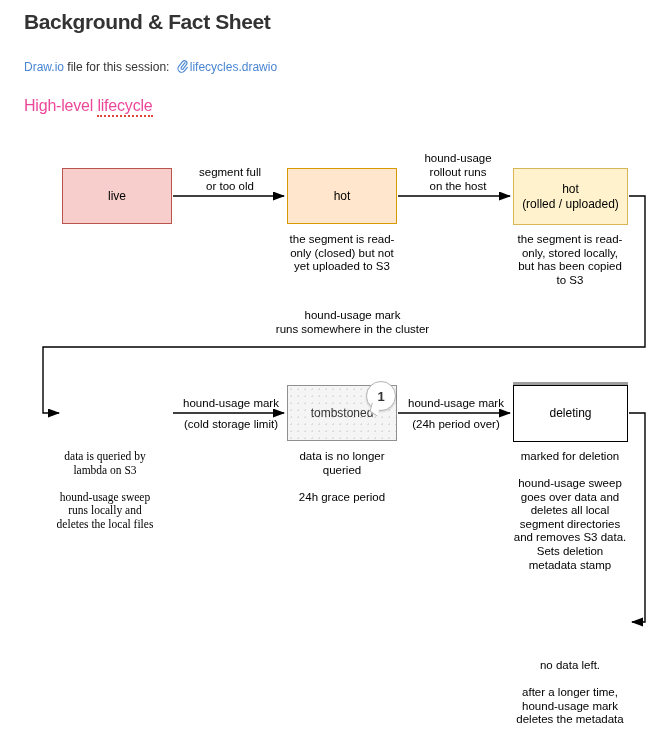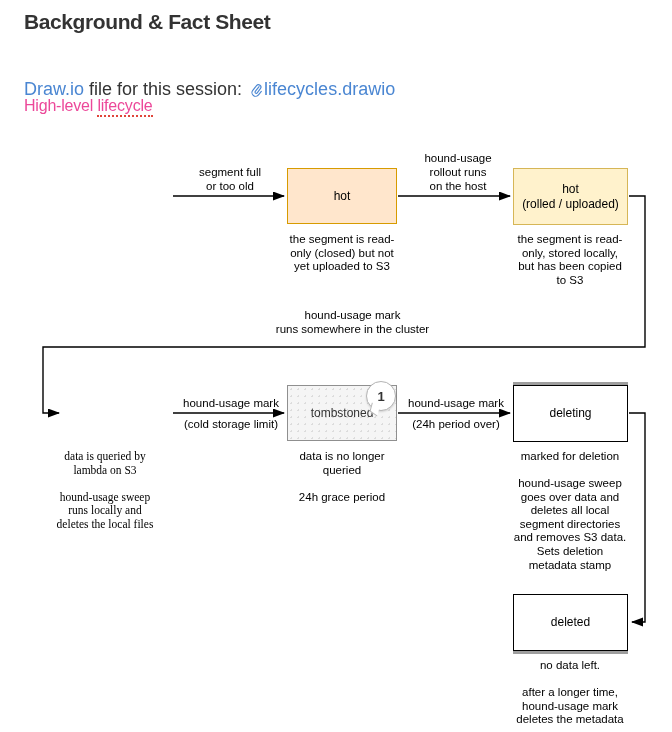--- a/index.html
+++ b/index.html
@@ -18,24 +18,23 @@
     position: absolute;
     left: 24px; top: 10px;
     font-size: 21px;
     font-weight: 800;
     letter-spacing: -0.4px;
     color: #333;
   }
   .intro-line {
     position: absolute;
     left: 24px; top: 59px;
-    font-size: 18px;
+    font-size: 12px;
     color: #333;
     white-space: nowrap;
-    margin-top: 20px;
   }
   .link { color: #4a86d2; text-decoration: none; cursor: pointer; }
   .paperclip { vertical-align: -2px; margin: 0 1px 0 2px; }
   .section-heading {
     position: absolute;
     left: 24px; top: 97px;
     font-size: 16px;
     font-weight: 400;
     letter-spacing: -0.2px;
     color: #ec4899;
@@ -153,26 +152,26 @@
         </marker>
       </defs>
       <path d="M173,196 L284,196" fill="none" stroke="#000" stroke-width="1.4" marker-end="url(#arrow)"></path>
       <path d="M398,196 L510,196" fill="none" stroke="#000" stroke-width="1.4" marker-end="url(#arrow)"></path>
       <path d="M629,196 L645,196 L645,347 L43,347 L43,413 L59,413" fill="none" stroke="#000" stroke-width="1.4" marker-end="url(#arrow)"></path>
       <path d="M173,413 L284,413" fill="none" stroke="#000" stroke-width="1.4" marker-end="url(#arrow)"></path>
       <path d="M398,413 L510,413" fill="none" stroke="#000" stroke-width="1.4" marker-end="url(#arrow)"></path>
       <path d="M629,413 L645,413 L645,622 L632,622" fill="none" stroke="#000" stroke-width="1.4" marker-end="url(#arrow)"></path>
     </svg>
 
+    <div class="node node-live">live</div>
     <div class="node node-hot">hot</div>
     <div class="node node-hot-rolled">hot
 (rolled / uploaded)</div>
     <div class="node node-deleting">deleting</div>
     <div class="node node-tombstoned">tombstoned</div>
-    <div class="node node-deleted">deleted</div>
 
     <div class="comment-badge">
       <span>1</span>
       <div class="tail"></div>
     </div>
 
     <div class="edge-label lbl-hot-rolled">hound-usage
 rollout runs
 on the host</div>
     <div class="edge-label lbl-live-hot">segment full

